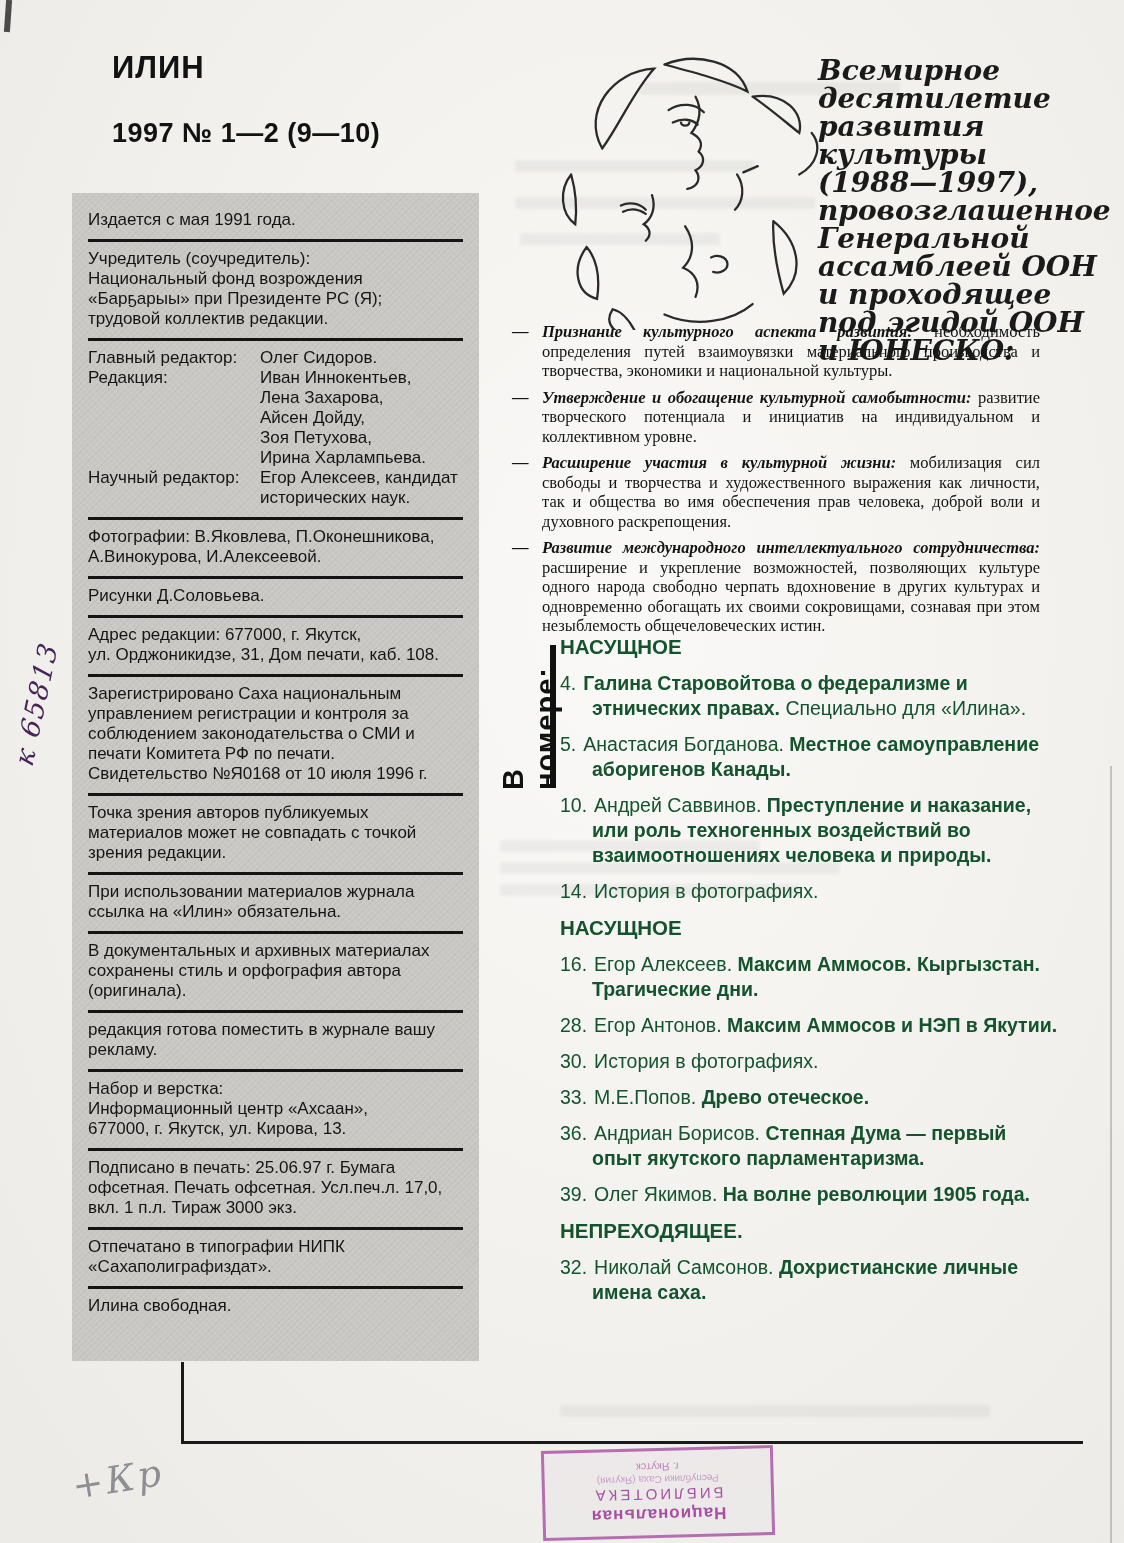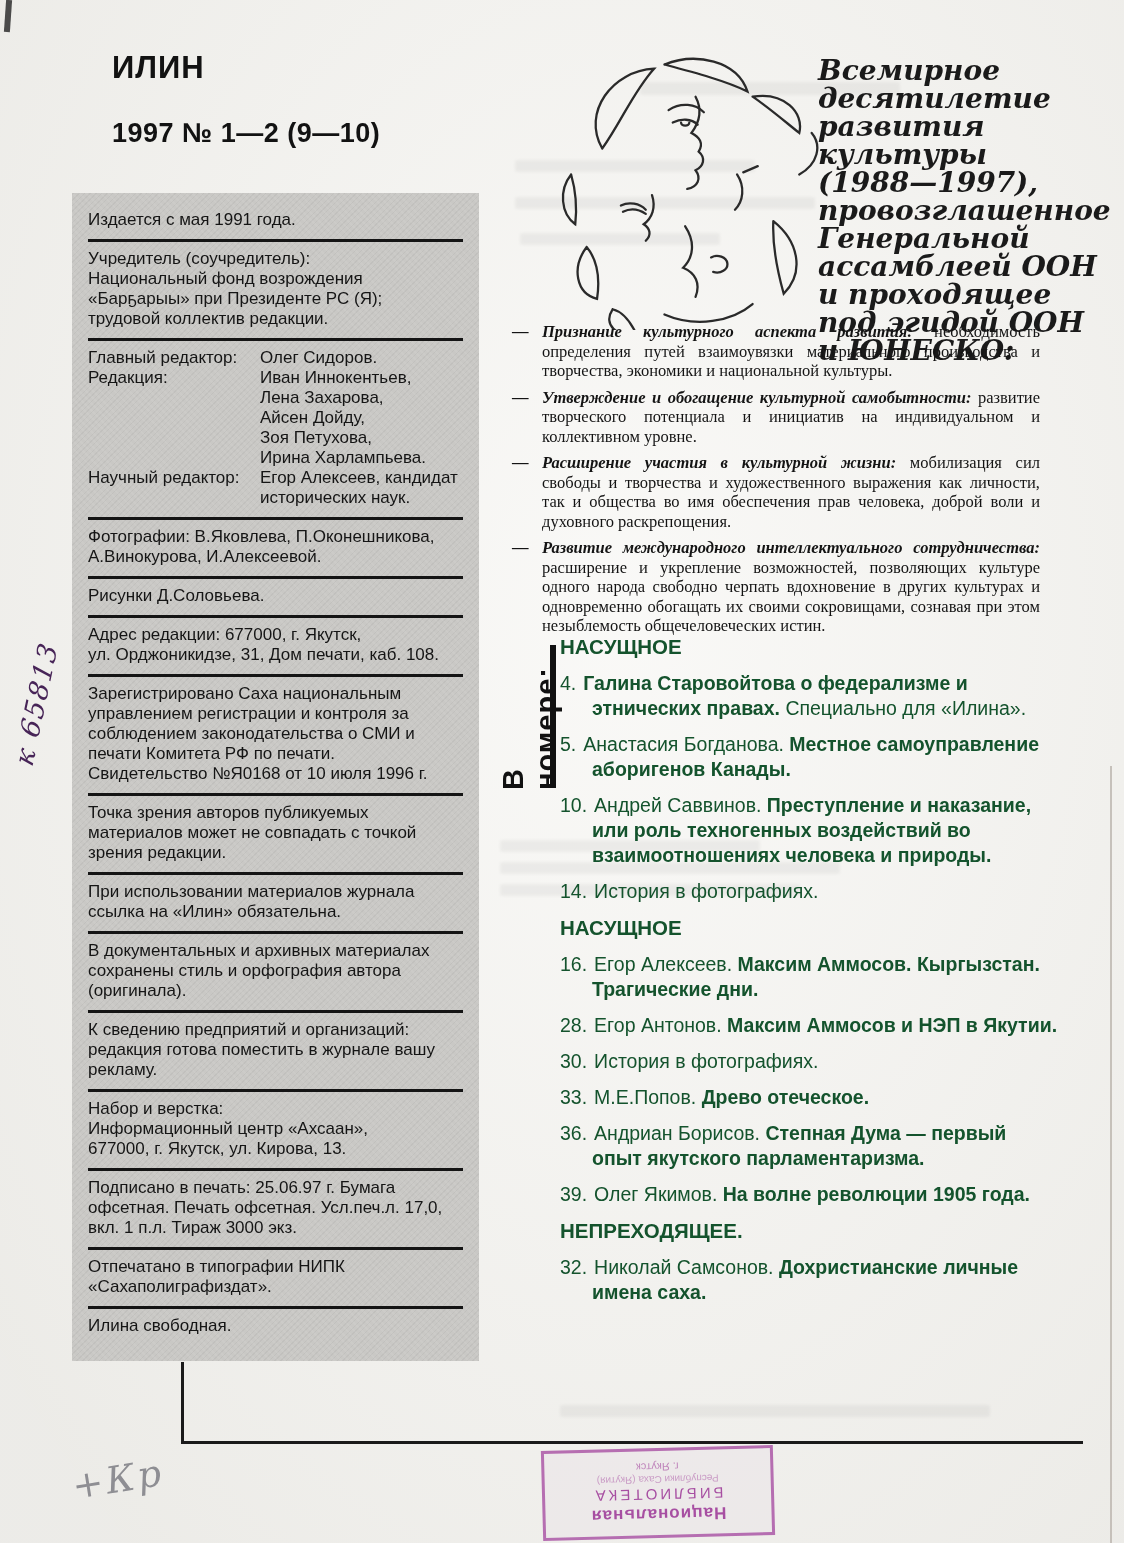--- a/index.html
+++ b/index.html
@@ -222,21 +222,20 @@
   <div class="m-section">
     <div>При использовании материалов журнала</div>
     <div>ссылка на «Илин» обязательна.</div>
   </div>
   <div class="m-section">
     <div>В документальных и архивных материалах</div>
     <div>сохранены стиль и орфография автора</div>
     <div>(оригинала).</div>
   </div>
   <div class="m-section">
-    <div>К сведению предприятий и организаций:</div>
     <div>редакция готова поместить в журнале вашу</div>
     <div>рекламу.</div>
   </div>
   <div class="m-section">
     <div>Набор и верстка:</div>
     <div>Информационный центр «Ахсаан»,</div>
     <div>677000, г. Якутск, ул. Кирова, 13.</div>
   </div>
   <div class="m-section">
     <div>Подписано в печать: 25.06.97 г. Бумага</div>

